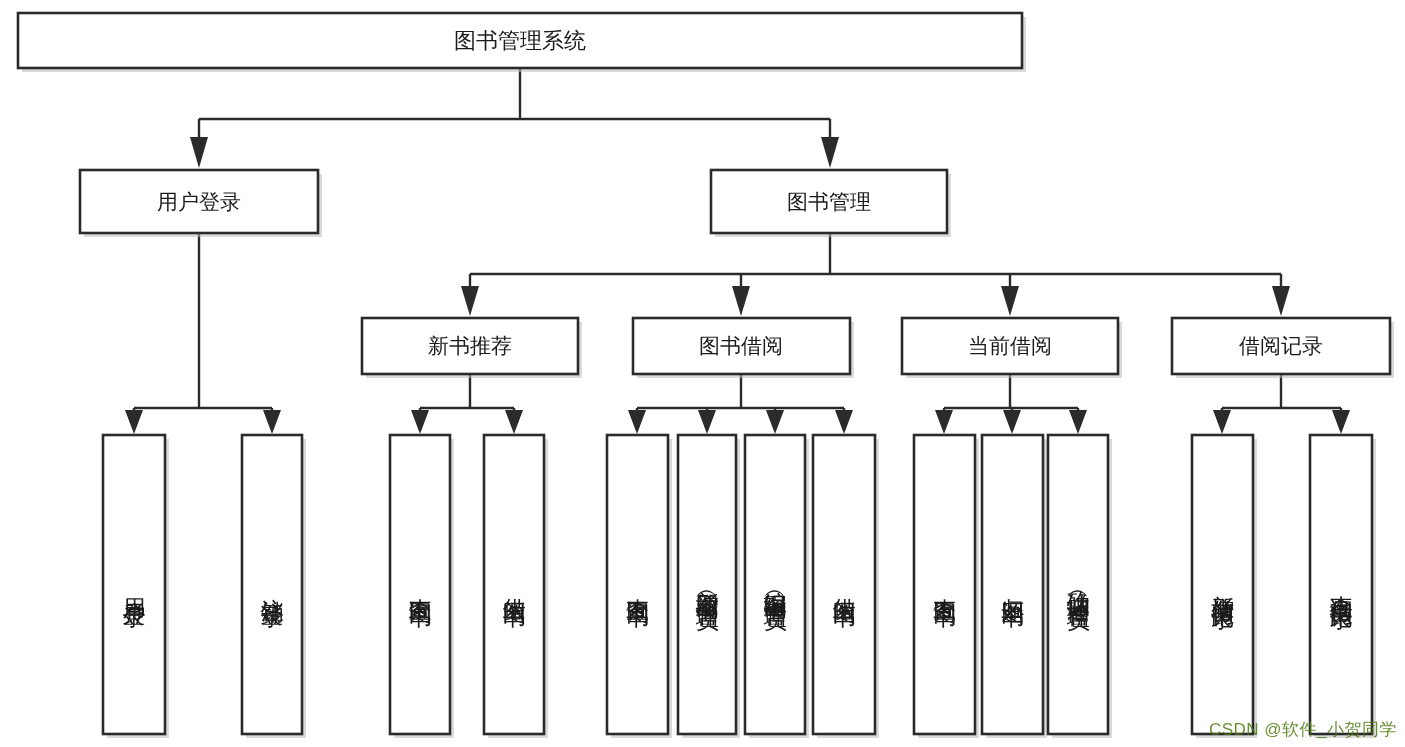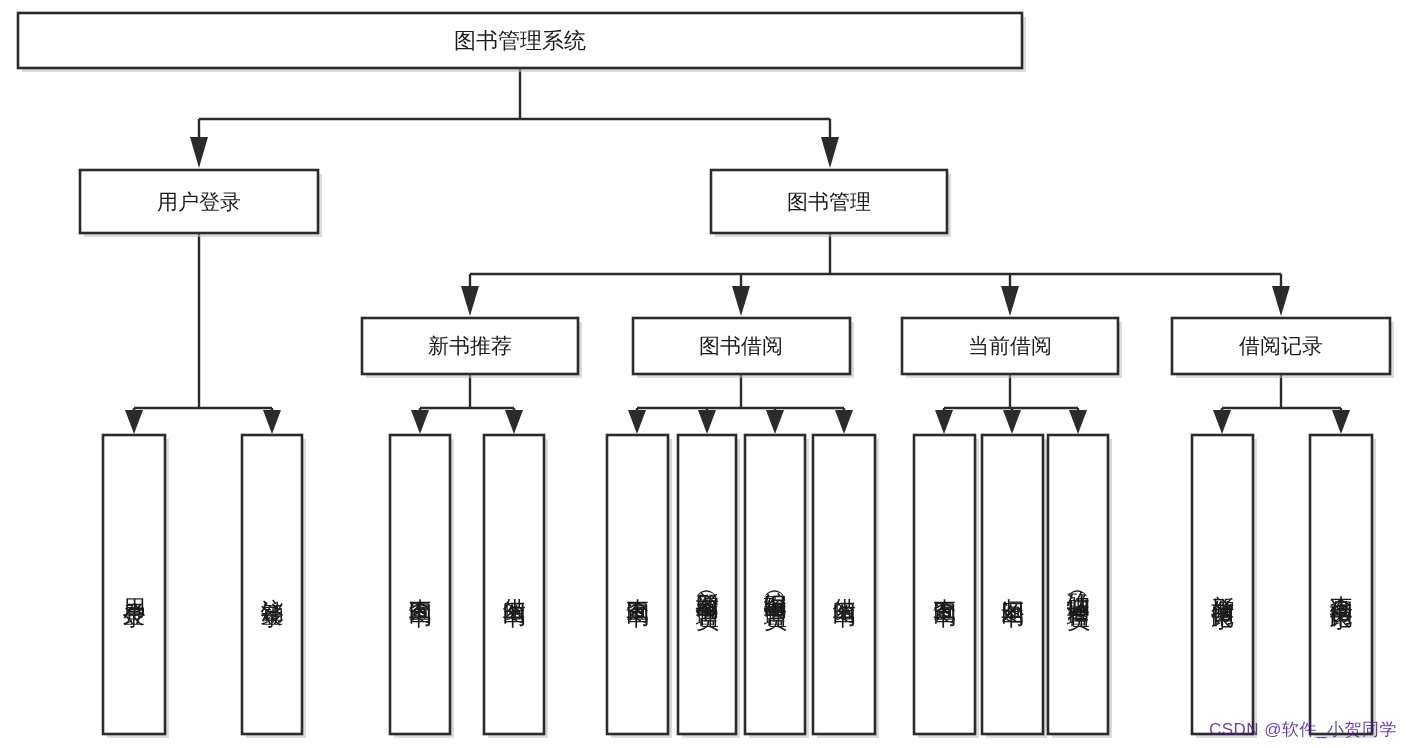--- a/index.html
+++ b/index.html
@@ -77,21 +77,21 @@
     color: #1b1b1b;
     white-space: nowrap;
     text-align: center;
   }
   .watermark {
     position: absolute;
     right: 8px;
     bottom: 6px;
     font-family: "Liberation Sans", "DejaVu Sans", sans-serif;
     font-size: 17px;
-    color: #4c1d95;
+    color: #4d7c0f;
     opacity: 0.85;
     white-space: nowrap;
     letter-spacing: 0.5px;
   }
 </style>
 </head>
 <body>
 
 <div id="diagram-root">
 

